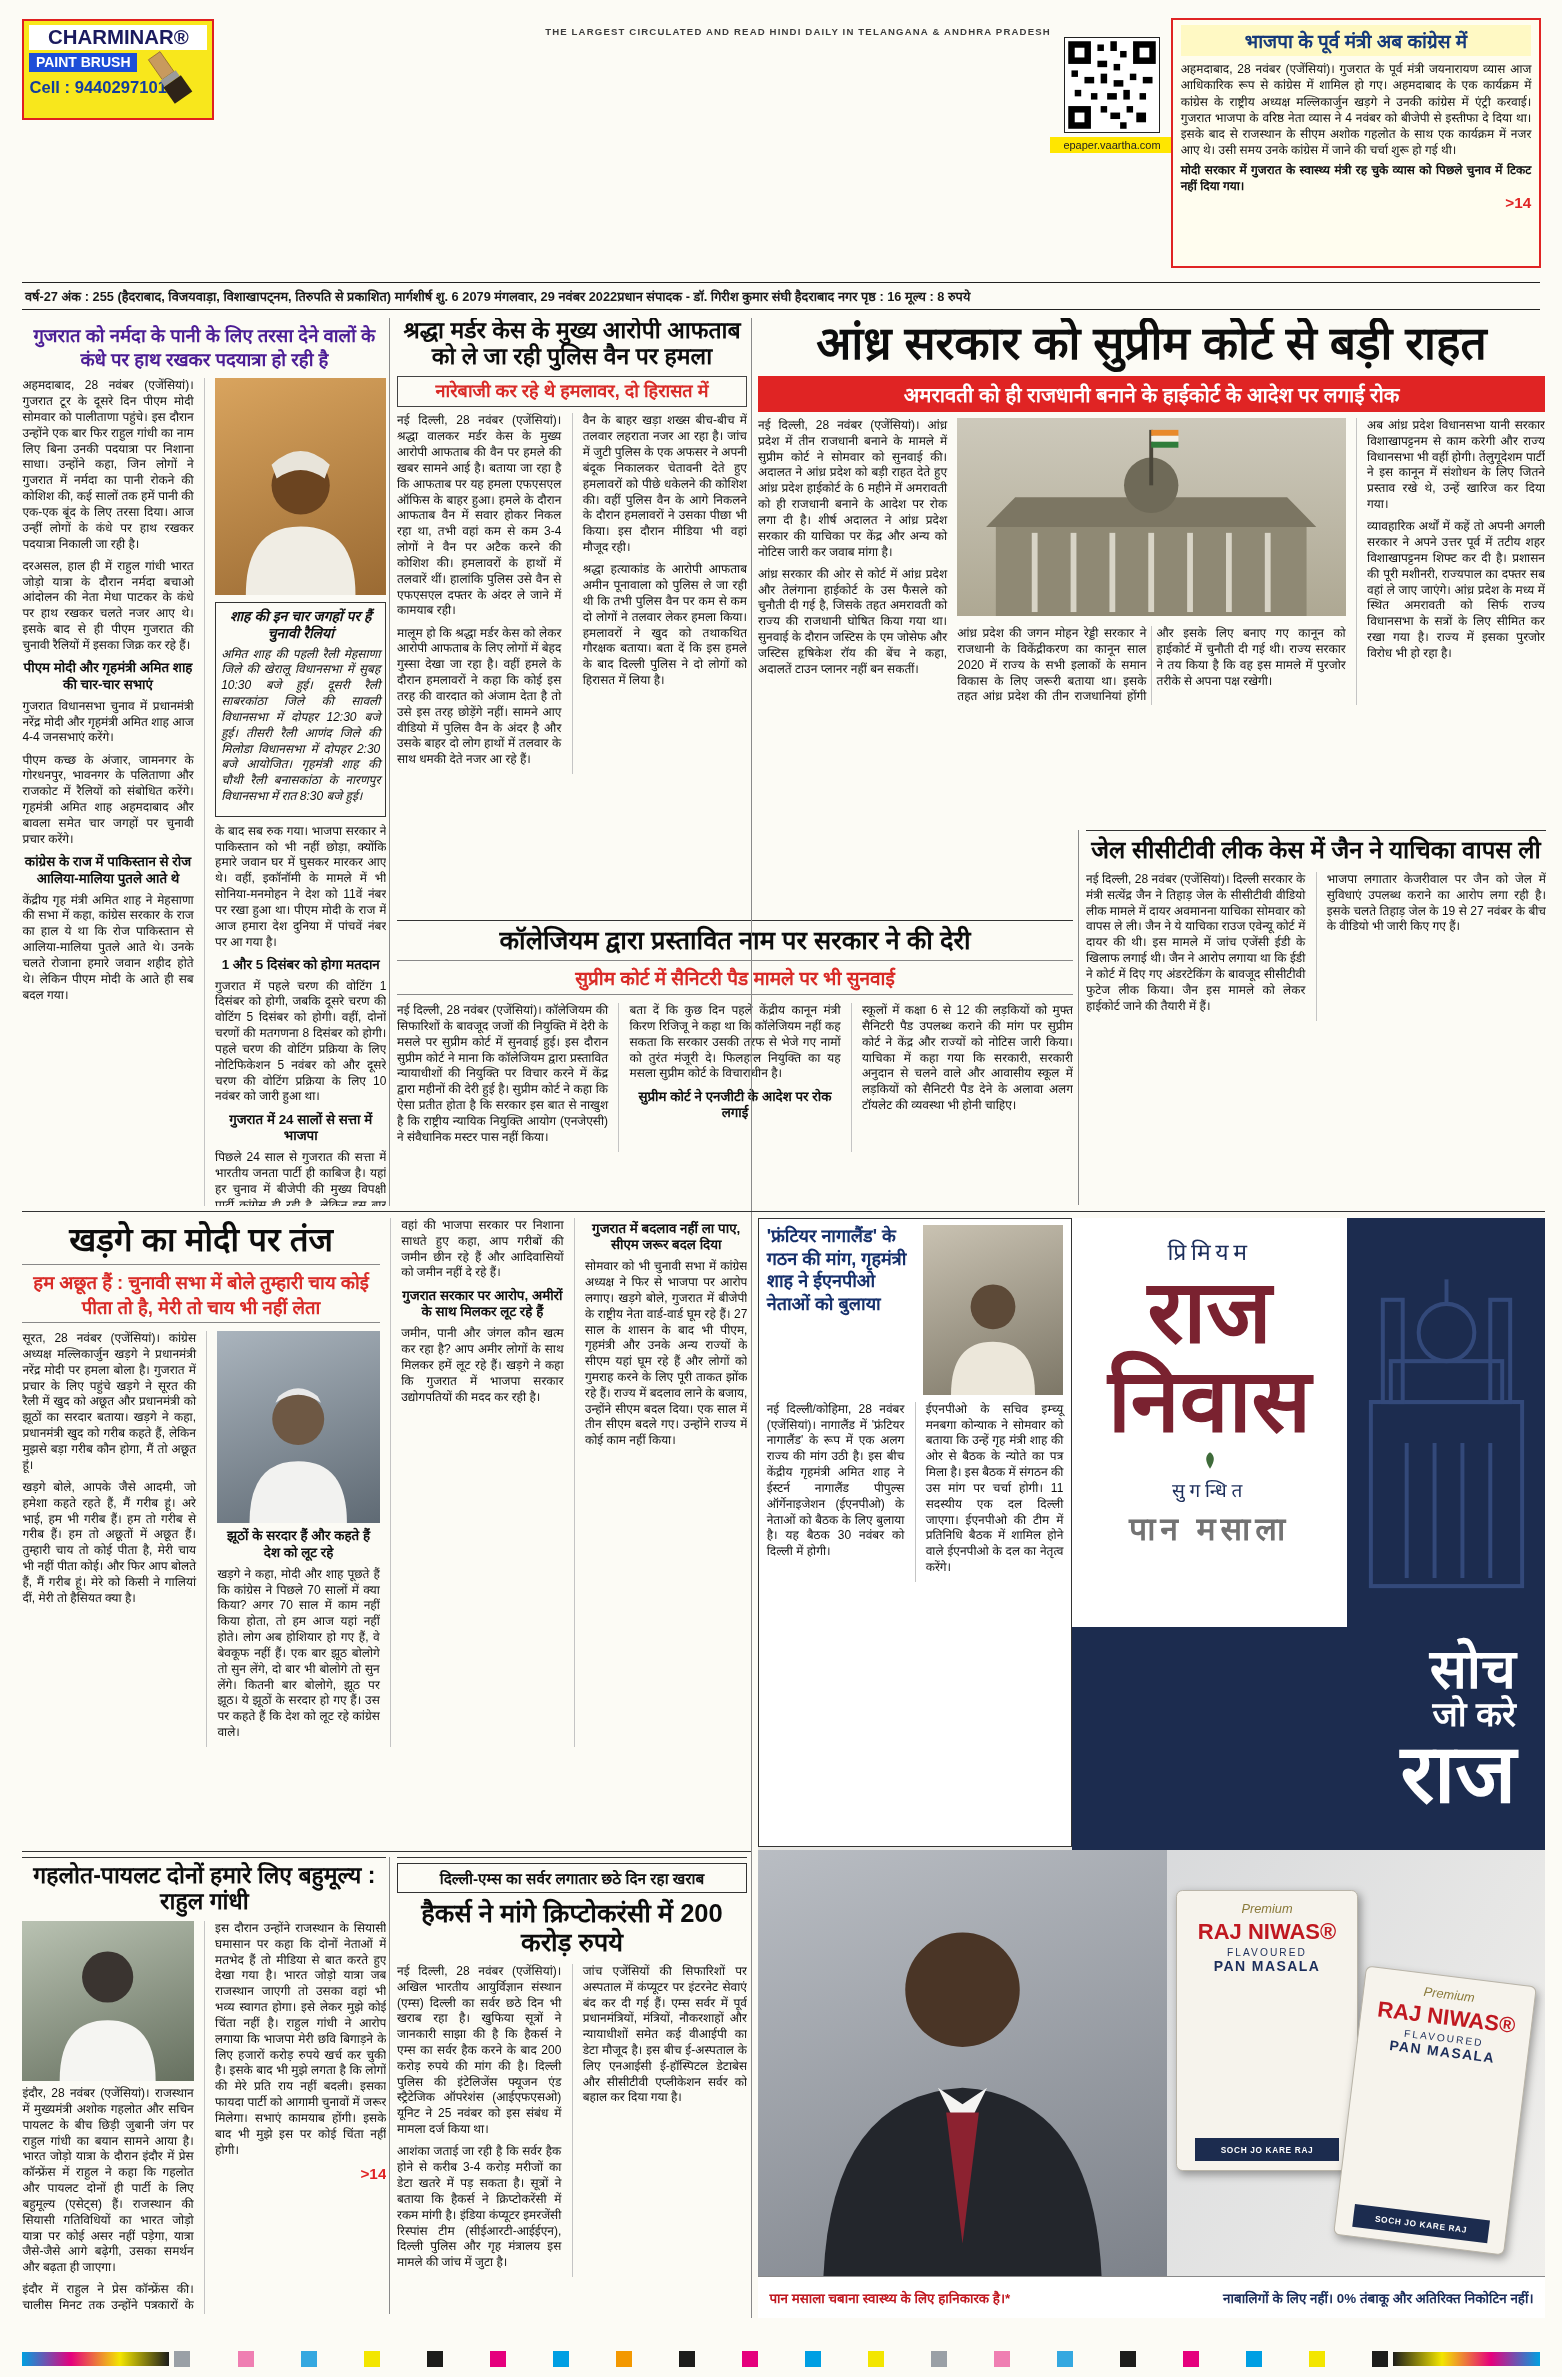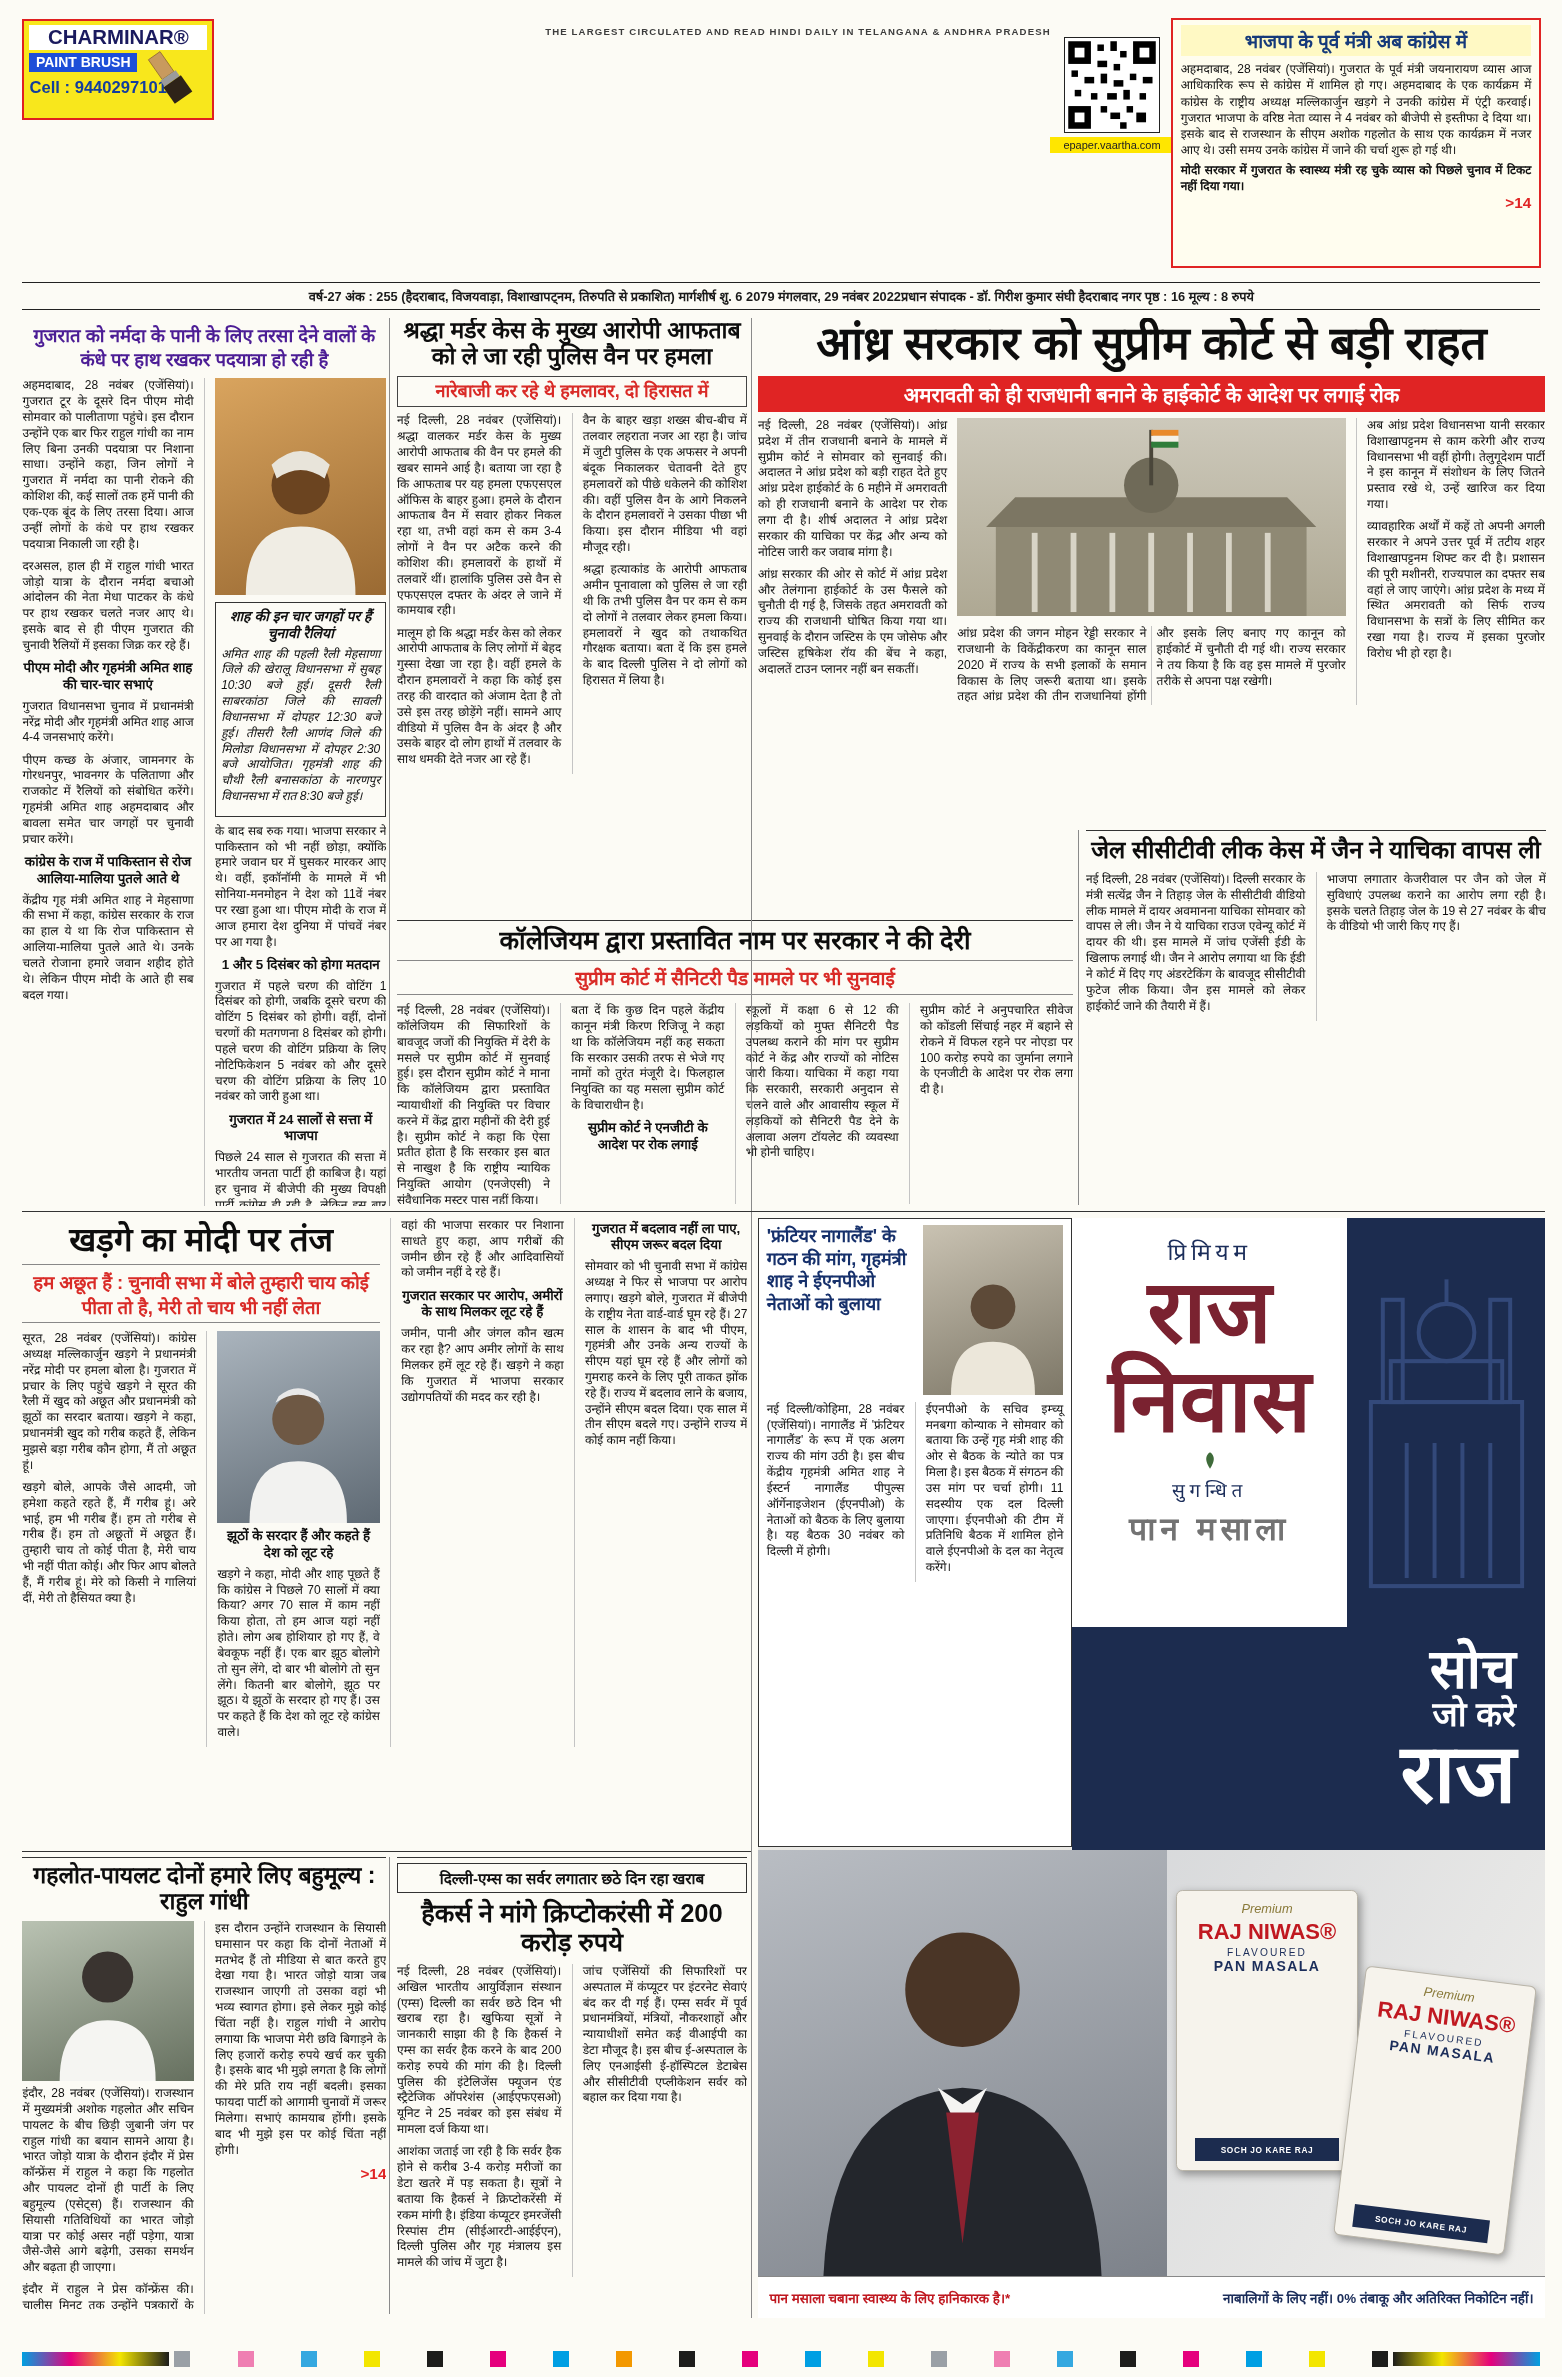--- a/index.html
+++ b/index.html
@@ -29,21 +29,21 @@
 
   .bjp-box { position:absolute; left:1171px; top:18px; width:370px; height:250px;
     border:2.6px solid #e02424; background:#fffdef; padding:5.1px 7.7px; overflow:hidden; }
   .bjp-box .t { background:#fff9c4; color:#15397a; font-weight:bold; font-size:19px; text-align:center; padding:2.6px 0; margin-bottom:5.1px; }
   .bjp-box .b { font-size:12px; line-height:1.34; text-align:justify; }
   .bjp-box .b2 { font-size:12px; line-height:1.34; text-align:justify; font-weight:bold; margin-top:3.8px; }
   .bjp-box .jump { color:#e02424; font-weight:bold; font-size:15.3px; text-align:right; }
 
   .dateline { position:absolute; left:22.4px; top:282px; width:1518px;
     border-top:1.9px solid #222; border-bottom:1.9px solid #222; padding:3.8px 2.6px;
-    display:flex; justify-content:center; font-size:12.8px; font-weight:bold; color:#1a1a1a; }
+    display:flex; justify-content:flex-start; font-size:12.8px; font-weight:bold; color:#1a1a1a; }
 
   
   .article { position:absolute; overflow:hidden; }
   .hl { font-weight:bold; color:#0d0d0d; text-align:center; line-height:1.12; }
   .redsub { color:#4c1d95; font-weight:bold; text-align:center; line-height:1.25; }
   .body p { font-size:12px; line-height:1.32; text-align:justify; margin-bottom:6.4px; }
   .subbold { font-weight:bold; text-align:center; font-size:13.4px; line-height:1.25; margin:2.6px 0 5.1px; }
   .cols2 { display:flex; gap:10.2px; }
   .cols2 .col { flex:1; min-width:0; }
   .cols2 .col + .col { border-left:0.6px solid #c4c4c4; padding-left:10.2px; }
@@ -310,23 +310,20 @@
       <div class="col">
         <p>नई दिल्ली, 28 नवंबर (एजेंसियां)। कॉलेजियम की सिफारिशों के बावजूद जजों की नियुक्ति में देरी के मसले पर सुप्रीम कोर्ट में सुनवाई हुई। इस दौरान सुप्रीम कोर्ट ने माना कि कॉलेजियम द्वारा प्रस्तावित न्यायाधीशों की नियुक्ति पर विचार करने में केंद्र द्वारा महीनों की देरी हुई है। सुप्रीम कोर्ट ने कहा कि ऐसा प्रतीत होता है कि सरकार इस बात से नाखुश है कि राष्ट्रीय न्यायिक नियुक्ति आयोग (एनजेएसी) ने संवैधानिक मस्टर पास नहीं किया।</p>
       </div>
       <div class="col">
         <p>बता दें कि कुछ दिन पहले केंद्रीय कानून मंत्री किरण रिजिजू ने कहा था कि कॉलेजियम नहीं कह सकता कि सरकार उसकी तरफ से भेजे गए नामों को तुरंत मंजूरी दे। फिलहाल नियुक्ति का यह मसला सुप्रीम कोर्ट के विचाराधीन है।</p>
         <div class="subbold">सुप्रीम कोर्ट ने एनजीटी के आदेश पर रोक लगाई</div>
       </div>
       <div class="col">
         <p>स्कूलों में कक्षा 6 से 12 की लड़कियों को मुफ्त सैनिटरी पैड उपलब्ध कराने की मांग पर सुप्रीम कोर्ट ने केंद्र और राज्यों को नोटिस जारी किया। याचिका में कहा गया कि सरकारी, सरकारी अनुदान से चलने वाले और आवासीय स्कूल में लड़कियों को सैनिटरी पैड देने के अलावा अलग टॉयलेट की व्यवस्था भी होनी चाहिए।</p>
       </div>
-      <div class="col">
-        <p>सुप्रीम कोर्ट ने अनुपचारित सीवेज को कोंडली सिंचाई नहर में बहाने से रोकने में विफल रहने पर नोएडा पर 100 करोड़ रुपये का जुर्माना लगाने के एनजीटी के आदेश पर रोक लगा दी है।</p>
-      </div>
     </div>
   </div>
 
   <div class="article" id="art-jail">
     <div class="hl">जेल सीसीटीवी लीक केस में जैन ने याचिका वापस ली</div>
     <div class="cols2 body">
       <div class="col">
         <p>नई दिल्ली, 28 नवंबर (एजेंसियां)। दिल्ली सरकार के मंत्री सत्येंद्र जैन ने तिहाड़ जेल के सीसीटीवी वीडियो लीक मामले में दायर अवमानना याचिका सोमवार को वापस ले ली। जैन ने ये याचिका राउज एवेन्यू कोर्ट में दायर की थी। इस मामले में जांच एजेंसी ईडी के खिलाफ लगाई थी। जैन ने आरोप लगाया था कि ईडी ने कोर्ट में दिए गए अंडरटेकिंग के बावजूद सीसीटीवी फुटेज लीक किया। जैन इस मामले को लेकर हाईकोर्ट जाने की तैयारी में हैं।</p>
       </div>
       <div class="col">

